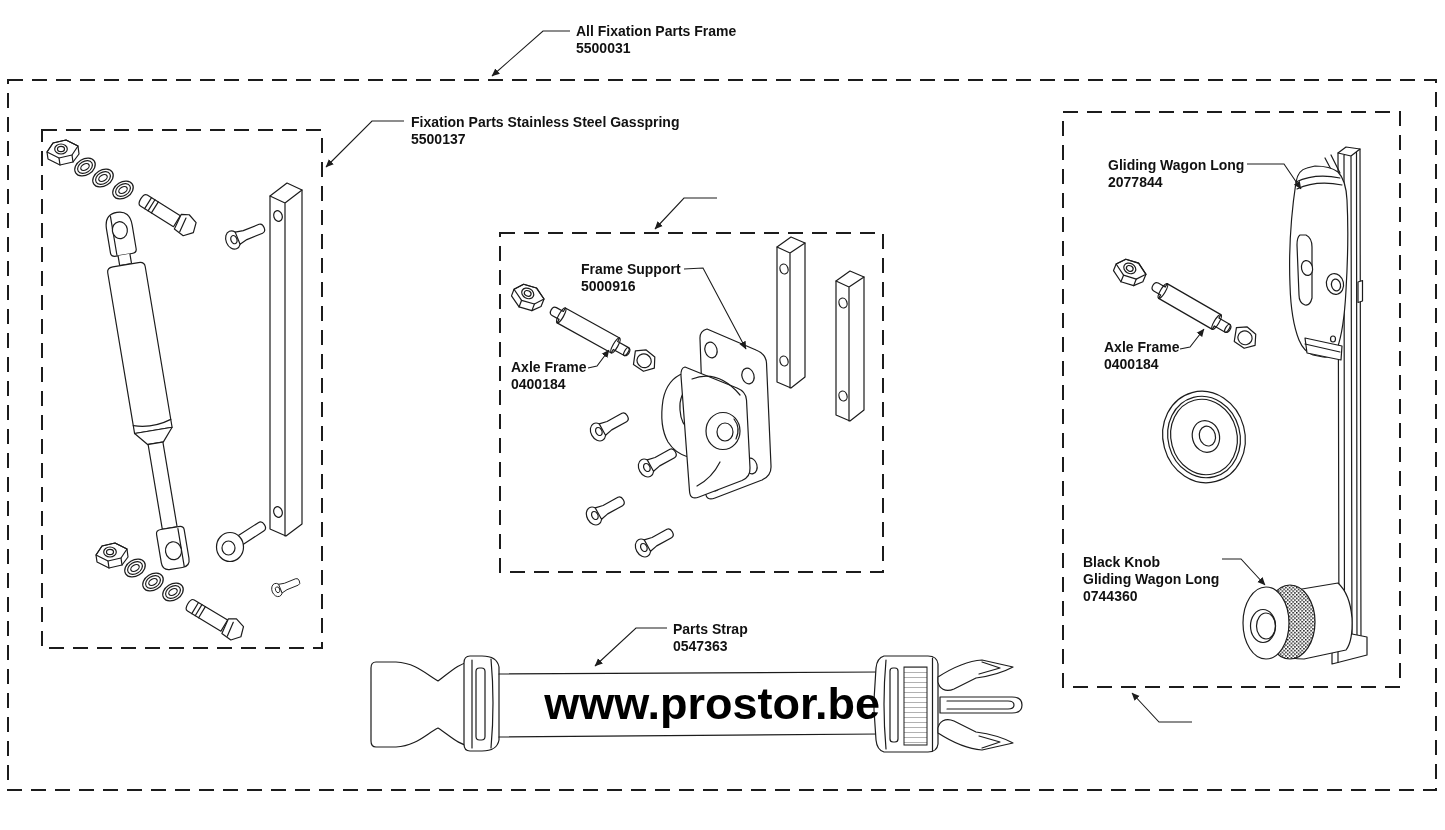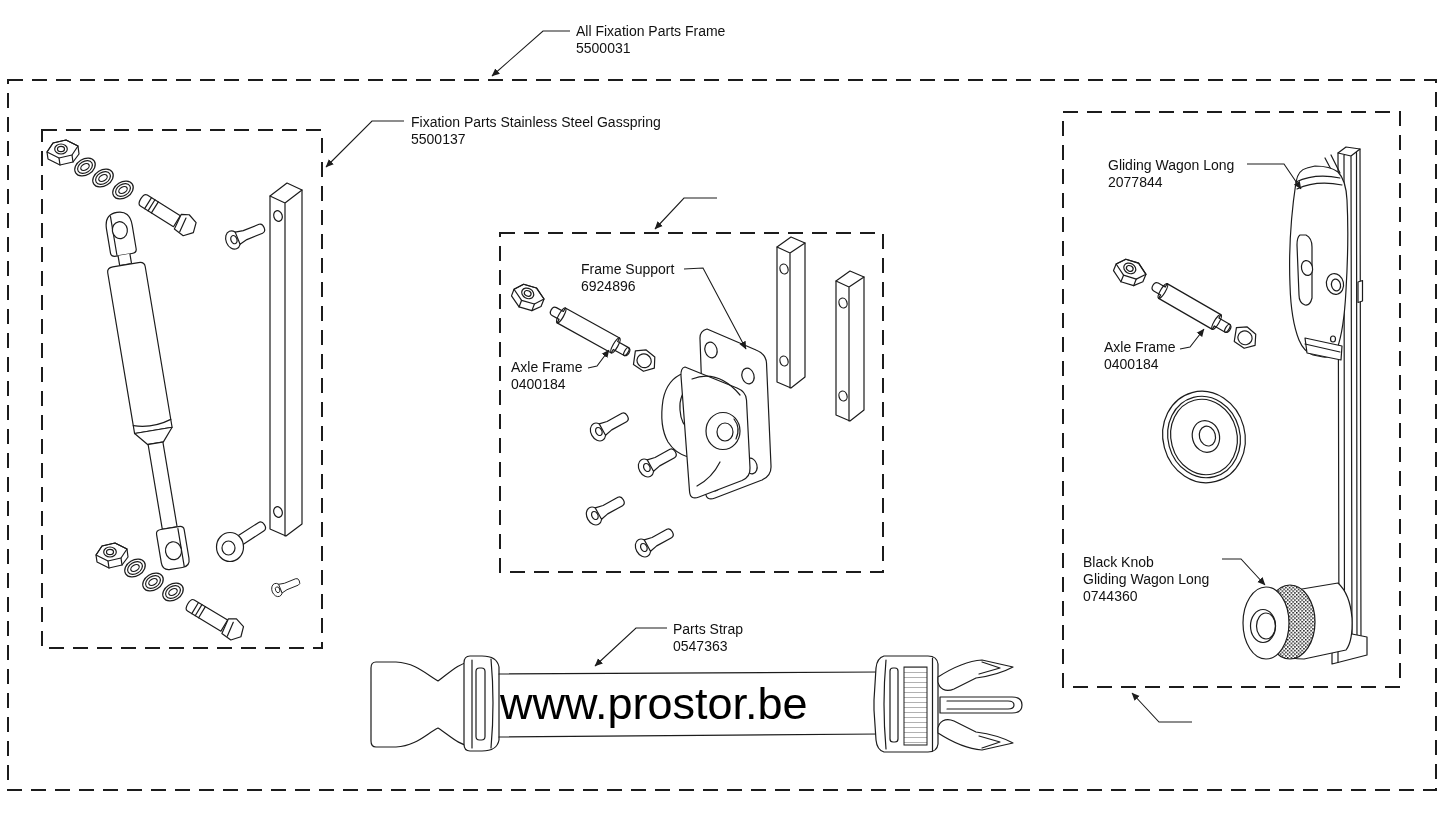--- a/index.html
+++ b/index.html
@@ -1,25 +1,25 @@
 <!DOCTYPE html>
 <html><head>
 <meta charset="utf-8">
 <style>
   html,body{margin:0;padding:0;background:#fff;}
   #stage{position:relative;width:1445px;height:830px;background:#fff;overflow:hidden;
-         font-family:"Liberation Sans",sans-serif;color:#111;}
+         font-family:"Liberation Sans",sans-serif;color:#111;font-weight:bold;}
   #art{position:absolute;left:0;top:0;}
   .s{fill:#fff;stroke:#1c1c1c;stroke-width:1.2;stroke-linejoin:round;}
   .ln{fill:none;stroke:#1c1c1c;stroke-width:1.2;stroke-linejoin:round;stroke-linecap:round;}
   .dash{fill:none;stroke:#1c1c1c;stroke-width:2;stroke-dasharray:15 9;}
   .ldr{fill:none;stroke:#1c1c1c;stroke-width:1.1;}
   .callout{position:absolute;font-size:14px;line-height:17px;white-space:nowrap;color:#111;}
   .strap-text{position:absolute;left:500px;top:674px;width:380px;height:60px;line-height:60px;
-              text-align:left;font-size:45px;color:#000;letter-spacing:0px;}
+              text-align:right;font-size:45px;color:#000;letter-spacing:0px;}
 </style>
 </head>
 <body>
 
 <div id="stage">
 
 <svg id="art" width="1445" height="830" viewBox="0 0 1445 830" xmlns="http://www.w3.org/2000/svg">
   <defs>
     <marker id="arw" viewBox="0 0 10 10" refX="8.5" refY="5" markerWidth="8" markerHeight="8" orient="auto">
       <path d="M 0,1 L 9,5 L 0,9 Z" fill="#1c1c1c"></path>
@@ -243,21 +243,21 @@
 </div>
 
 <div class="callout" style="left:411px;top:114px">
   <div>Fixation Parts Stainless Steel Gasspring</div>
   <div>5500137</div>
 </div>
 
 
 <div class="callout" style="left:581px;top:261px">
   <div>Frame Support</div>
-  <div>6924896</div>
+  <div>5000916</div>
 </div>
 
 <div class="callout" style="left:511px;top:359px">
   <div>Axle Frame</div>
   <div>0400184</div>
 </div>
 
 <div class="callout" style="left:673px;top:621px">
   <div>Parts Strap</div>
   <div>0547363</div>

